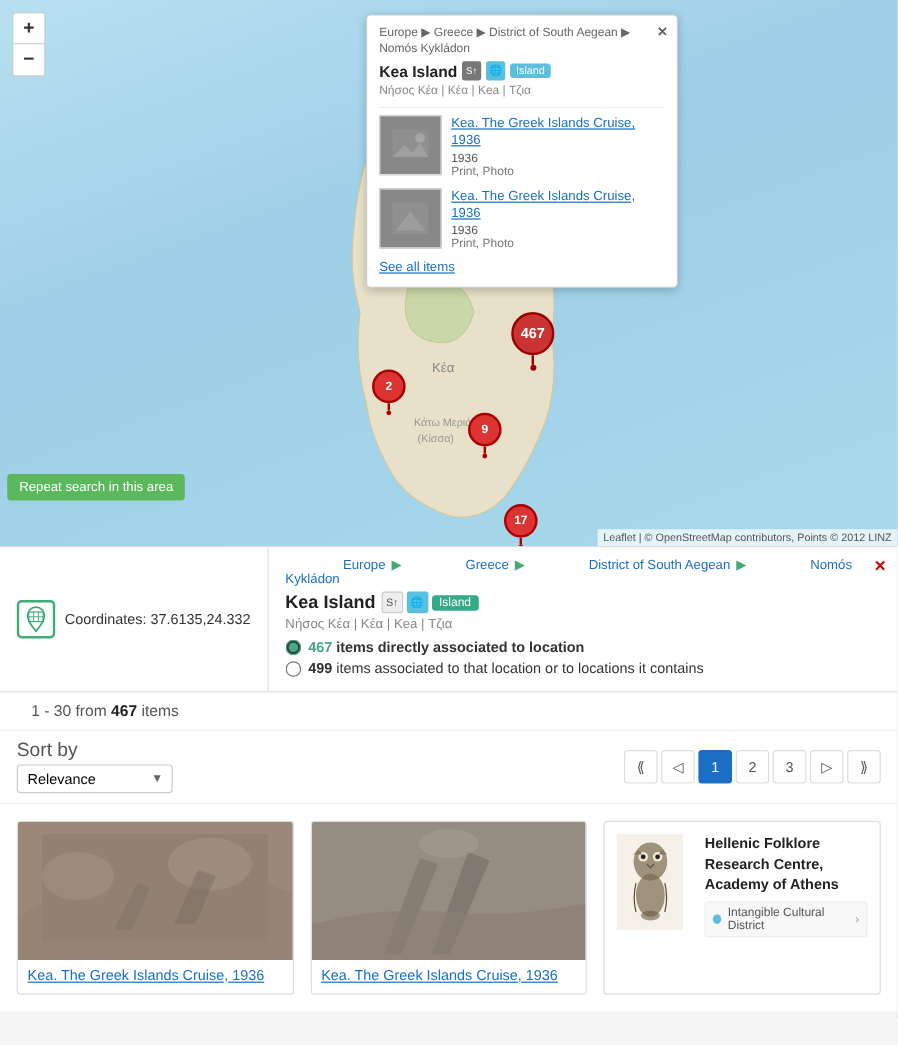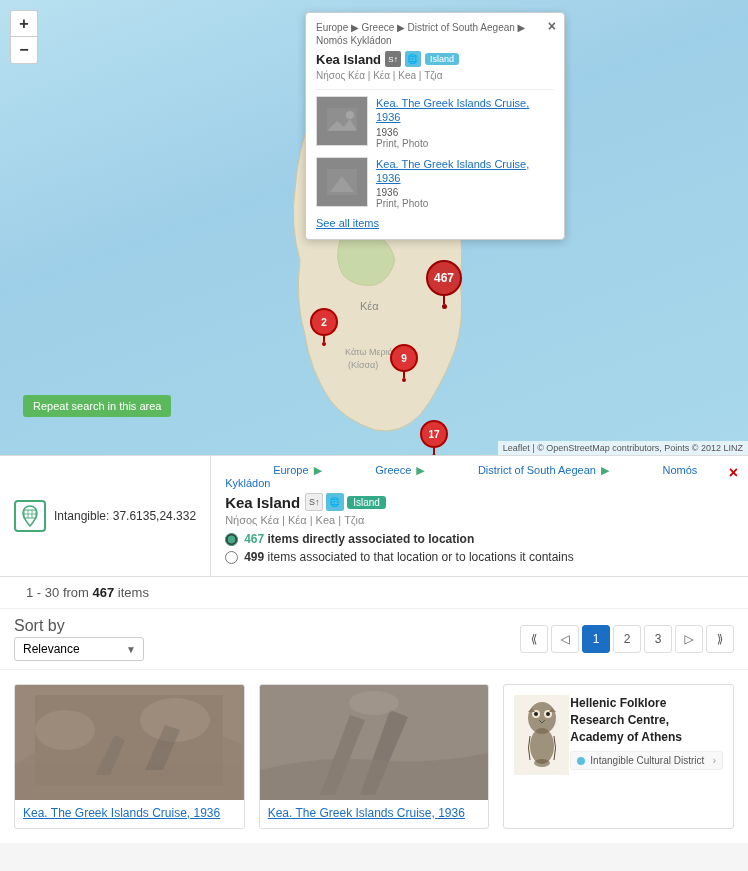--- a/index.html
+++ b/index.html
@@ -175,21 +175,21 @@
 
     .marker-large .marker-circle {
       width: 36px; height: 36px; font-size: 12px;
       background: #c33;
     }
 
     
     .map-footer {
       position: absolute;
       bottom: 38px;
-      left: 23px;
+      left: 6px;
       display: flex;
       gap: 8px;
       z-index: 10;
     }
     .map-footer-btn {
       padding: 5px 10px;
       font-size: 11px;
       border: none;
       border-radius: 3px;
       cursor: pointer;
@@ -399,21 +399,21 @@
     
     .card-heritage {
       border: 1px solid #ddd;
       border-radius: 3px;
       overflow: hidden;
       background: white;
     }
     .card-heritage-top {
       display: flex;
       padding: 10px;
-      gap: 1px;
+      gap: 18px;
       align-items: flex-start;
     }
     .heritage-logo {
       width: 55px; height: 80px;
       background: #f5f0e8;
       display: flex; align-items: center; justify-content: center;
       flex-shrink: 0;
     }
     .heritage-title {
       font-size: 12px;
@@ -548,21 +548,21 @@
     <div class="coordinates-panel">
       <div class="coord-icon">
         <svg width="18" height="22" viewBox="0 0 18 22">
           <path d="M9,1 C5,1 2,4 2,8 C2,13 9,21 9,21 C9,21 16,13 16,8 C16,4 13,1 9,1Z" fill="none" stroke="#4a7" stroke-width="1.5"></path>
           <rect x="3" y="5" width="12" height="8" fill="none" stroke="#4a7" stroke-width="1"></rect>
           <line x1="7" y1="5" x2="7" y2="13" stroke="#4a7" stroke-width="0.8"></line>
           <line x1="11" y1="5" x2="11" y2="13" stroke="#4a7" stroke-width="0.8"></line>
           <line x1="3" y1="9" x2="15" y2="9" stroke="#4a7" stroke-width="0.8"></line>
         </svg>
       </div>
-      <span class="coord-text">Intangible: 37.6135,24.332</span>
+      <span class="coord-text">Coordinates: 37.6135,24.332</span>
     </div>
 
     <div class="location-info-panel">
       <button class="location-close">×</button>
 
       <div class="location-breadcrumb">
         <a href="#">Europe</a>
         <span class="arrow">▶</span>
         <a href="#">Greece</a>
         <span class="arrow">▶</span>

